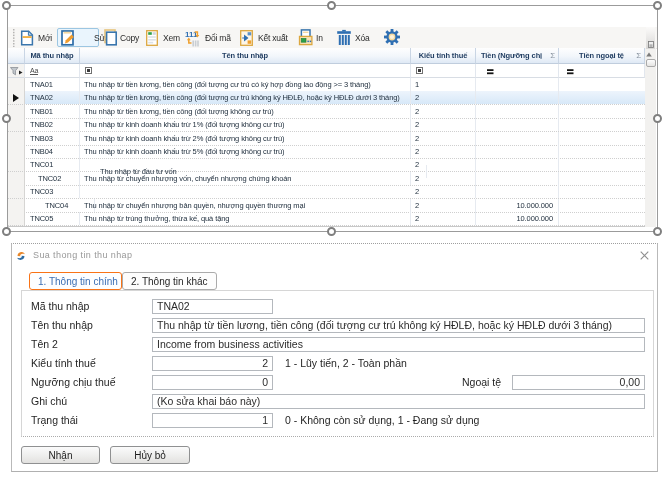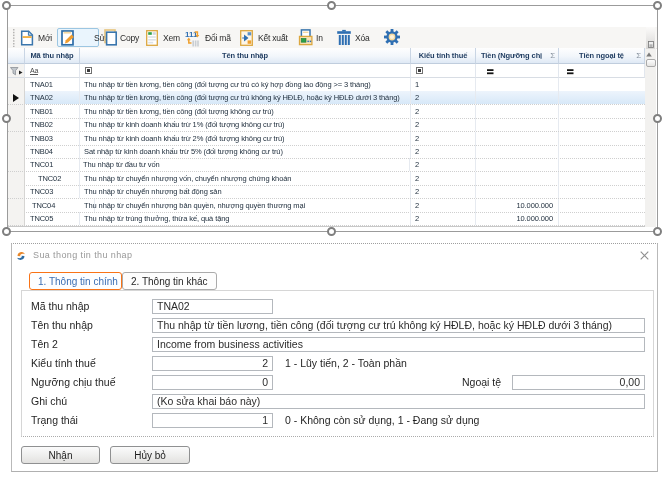--- a/index.html
+++ b/index.html
@@ -219,52 +219,51 @@
       <div class="gc" style="left:0; width:17px; background:#f4f3f1; border-right:1px solid #d6d5d3;"></div>
       <div class="gc" style="left:17px; width:55px; padding-left:5px;">TNB03</div>
       <div class="gc" style="left:72px; width:331px; padding-left:4px;">Thu nhập từ kinh doanh khấu trừ 2% (đối tượng không cư trú)</div>
       <div class="gc" style="left:403px; width:65px; padding-left:4px;">2</div>
       <div class="gc" style="left:468px; width:83px; padding-right:5px; text-align:right;"></div>
       <div class="gc" style="left:551px; width:86px; border-right:none;"></div>
     </div>
     <div class="grow" style="top:97.0px;">
       <div class="gc" style="left:0; width:17px; background:#f4f3f1; border-right:1px solid #d6d5d3;"></div>
       <div class="gc" style="left:17px; width:55px; padding-left:5px;">TNB04</div>
-      <div class="gc" style="left:72px; width:331px; padding-left:4px;">Sat nhập từ kinh doanh khấu trừ 5% (đối tượng không cư trú)</div>
+      <div class="gc" style="left:72px; width:331px; padding-left:4px;">Thu nhập từ kinh doanh khấu trừ 5% (đối tượng không cư trú)</div>
       <div class="gc" style="left:403px; width:65px; padding-left:4px;">2</div>
       <div class="gc" style="left:468px; width:83px; padding-right:5px; text-align:right;"></div>
       <div class="gc" style="left:551px; width:86px; border-right:none;"></div>
     </div>
     <div class="grow" style="top:110.4px;">
       <div class="gc" style="left:0; width:17px; background:#f4f3f1; border-right:1px solid #d6d5d3;"></div>
       <div class="gc" style="left:17px; width:55px; padding-left:5px;">TNC01</div>
-      <div class="gc" style="left:71px; width:331px; padding-left:4px;">Thu nhập từ đầu tư vốn</div>
+      <div class="gc" style="left:88px; width:331px; padding-left:4px;margin-top:7px;">Thu nhập từ đầu tư vốn</div>
       <div class="gc" style="left:403px; width:65px; padding-left:4px;">2</div>
       <div class="gc" style="left:468px; width:83px; padding-right:5px; text-align:right;"></div>
       <div class="gc" style="left:551px; width:86px; border-right:none;"></div>
     </div>
     <div class="grow" style="top:123.8px;">
       <div class="gc" style="left:0; width:17px; background:#f4f3f1; border-right:1px solid #d6d5d3;"></div>
       <div class="gc" style="left:17px; width:55px; padding-left:13px;">TNC02</div>
       <div class="gc" style="left:72px; width:331px; padding-left:4px;">Thu nhập từ chuyển nhượng vốn, chuyển nhượng chứng khoán</div>
       <div class="gc" style="left:403px; width:65px; padding-left:4px;">2</div>
       <div class="gc" style="left:468px; width:83px; padding-right:5px; text-align:right;"></div>
       <div class="gc" style="left:551px; width:86px; border-right:none;"></div>
     </div>
     <div class="grow" style="top:137.2px;">
       <div class="gc" style="left:0; width:17px; background:#f4f3f1; border-right:1px solid #d6d5d3;"></div>
       <div class="gc" style="left:17px; width:55px; padding-left:5px;">TNC03</div>
-      <div class="gc" style="left:72px; width:331px; padding-left:4px;">Thu nhập từ chuyển nhượng bất động sản</div>
       <div class="gc" style="left:403px; width:65px; padding-left:4px;">2</div>
       <div class="gc" style="left:468px; width:83px; padding-right:5px; text-align:right;"></div>
       <div class="gc" style="left:551px; width:86px; border-right:none;"></div>
     </div>
     <div class="grow" style="top:150.6px;">
       <div class="gc" style="left:0; width:17px; background:#f4f3f1; border-right:1px solid #d6d5d3;"></div>
-      <div class="gc" style="left:17px; width:70px; padding-left:7px;">TNC04</div>
+      <div class="gc" style="left:17px; width:70px; padding-left:20px;">TNC04</div>
       <div class="gc" style="left:72px; width:331px; padding-left:4px;">Thu nhập từ chuyển nhượng bản quyền, nhượng quyền thương mại</div>
       <div class="gc" style="left:403px; width:65px; padding-left:4px;">2</div>
       <div class="gc" style="left:468px; width:83px; padding-right:5px; text-align:right;">10.000.000</div>
       <div class="gc" style="left:551px; width:86px; border-right:none;"></div>
     </div>
     <div class="grow" style="top:164.0px;">
       <div class="gc" style="left:0; width:17px; background:#f4f3f1; border-right:1px solid #d6d5d3;"></div>
       <div class="gc" style="left:17px; width:55px; padding-left:5px;">TNC05</div>
       <div class="gc" style="left:72px; width:331px; padding-left:4px;">Thu nhập từ trúng thưởng, thừa kế, quà tặng</div>
       <div class="gc" style="left:403px; width:65px; padding-left:4px;">2</div>

